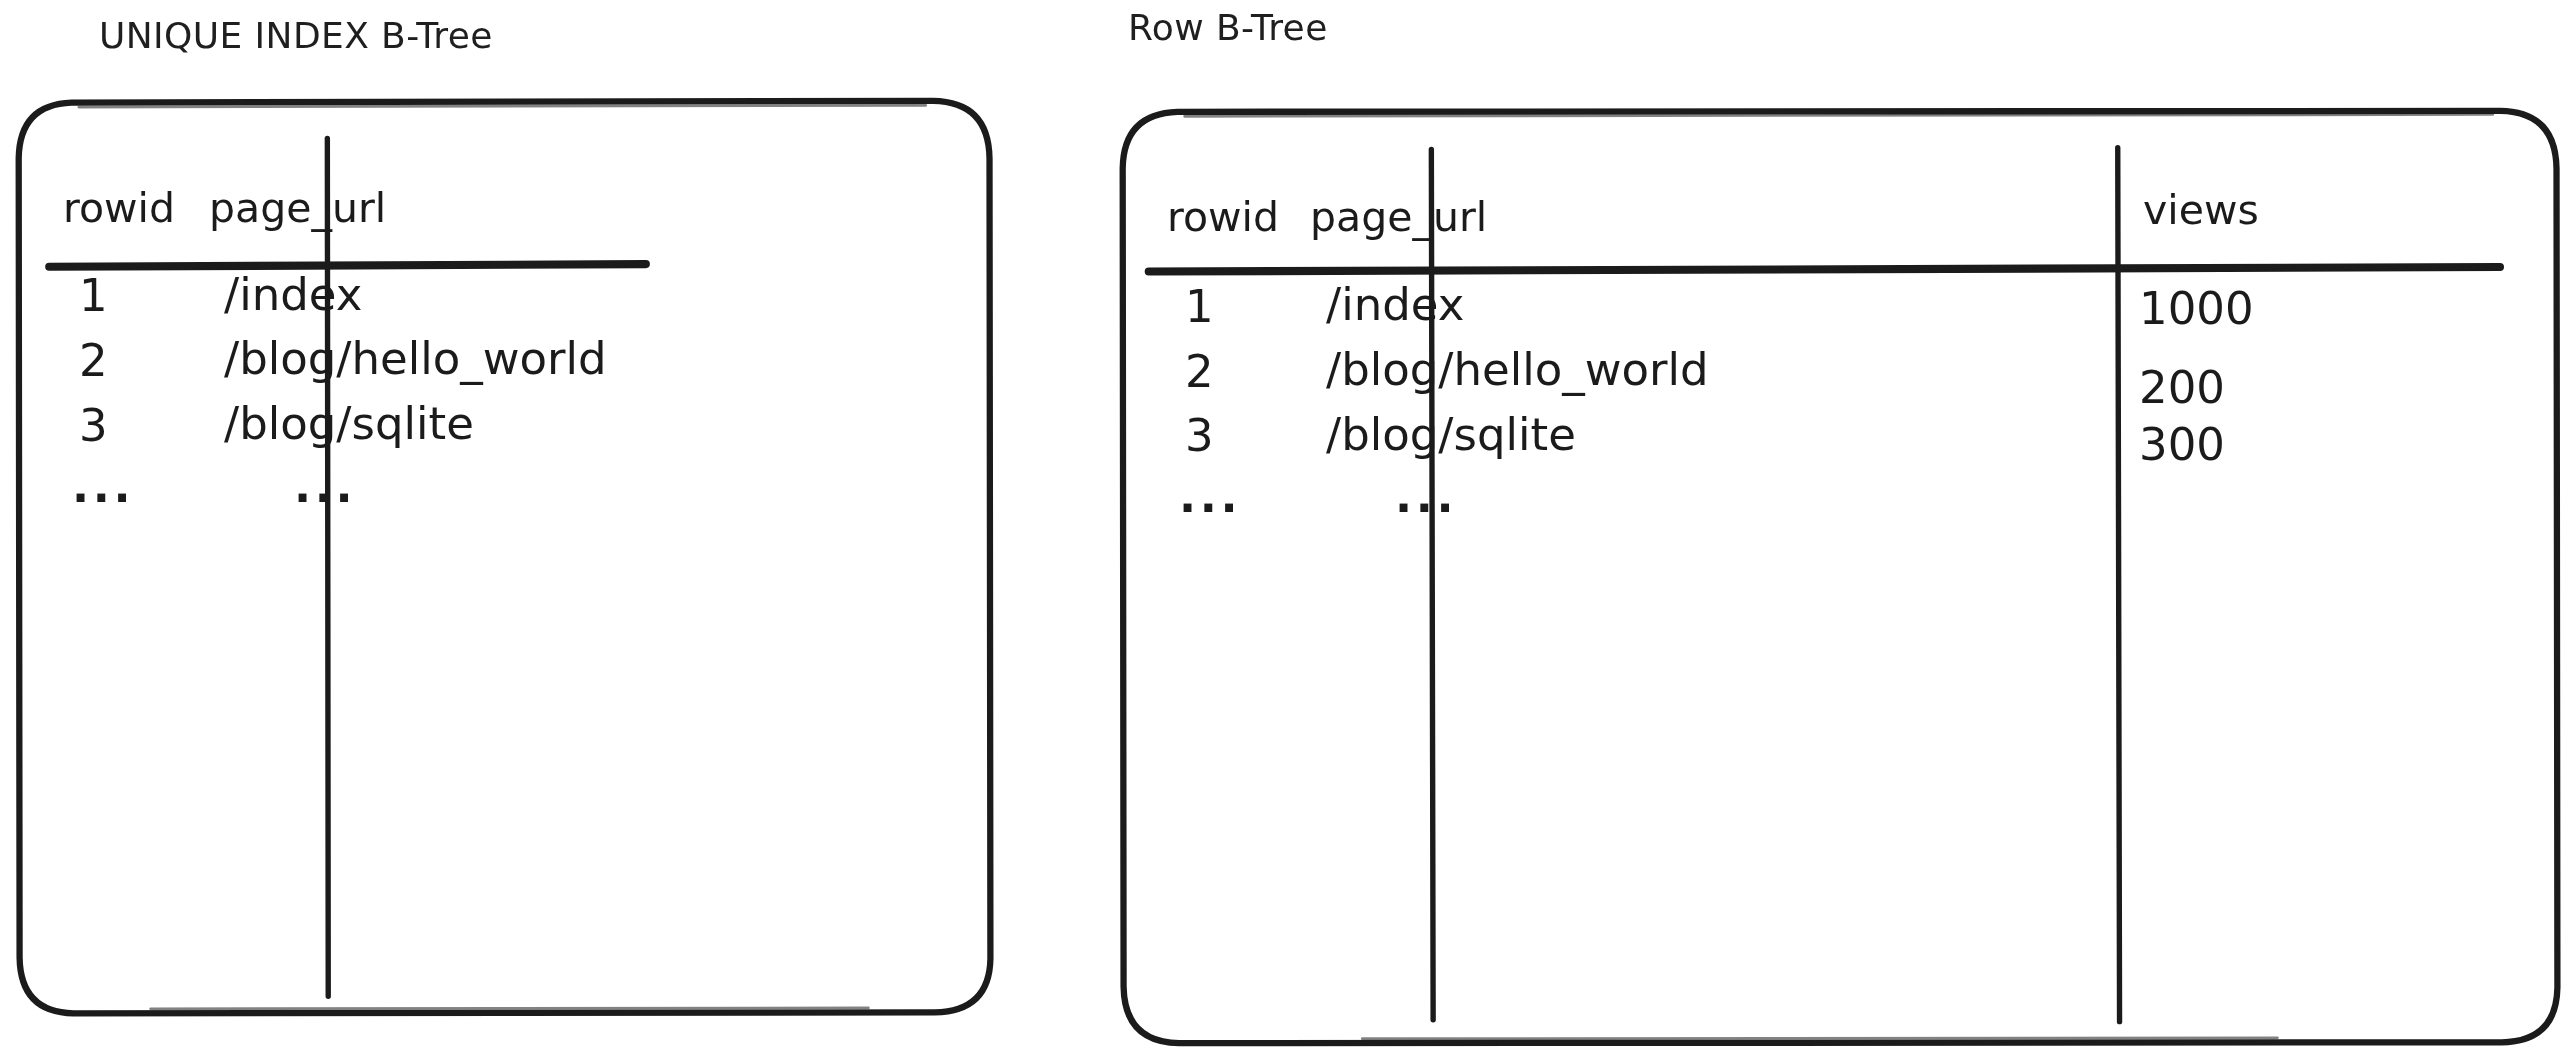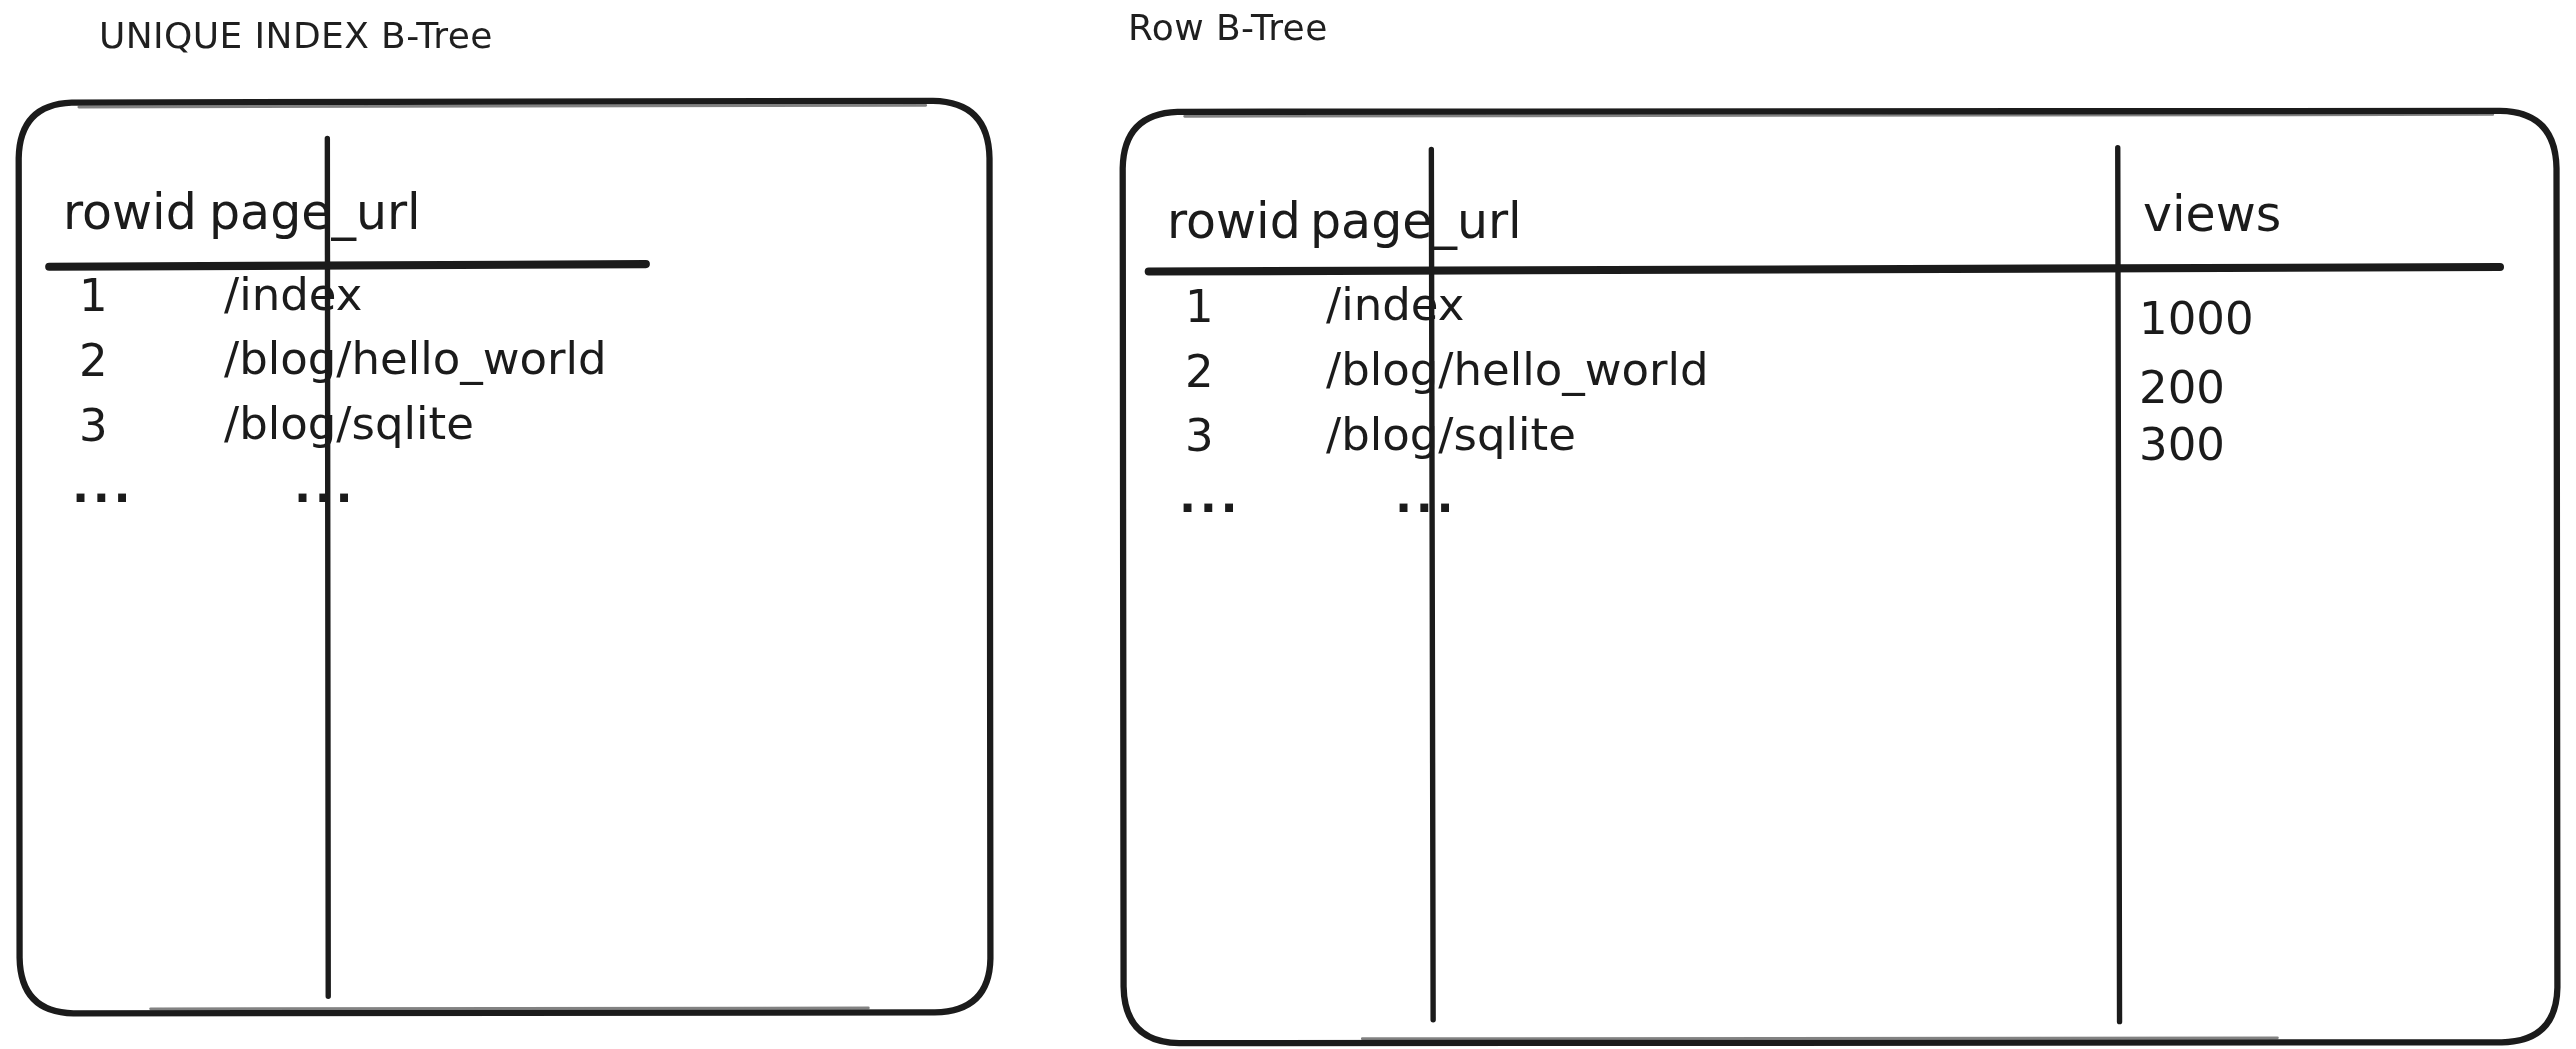--- a/index.html
+++ b/index.html
@@ -34,21 +34,21 @@
     letter-spacing: 0.4px;
     white-space: nowrap;
   }
   .cell {
     position: absolute;
     color: #1b1b1b;
     white-space: nowrap;
     font-family: "DejaVu Sans", sans-serif;
   }
   .hdr-cell {
-    font-size: 49px;
+    font-size: 41px;
     font-weight: 400;
   }
   .data-cell {
     font-size: 45px;
     font-weight: 400;
   }
   .dots-cell {
     font-size: 45px;
     font-weight: 700;
     letter-spacing: 3.6px;
@@ -105,21 +105,21 @@
 
       <path d="M 32 182 L 1538 177" fill="none" stroke="#1b1b1b" stroke-width="9" stroke-linecap="round"></path>
     </svg>
 
     <div class="cell hdr-cell" style="left:47px; top:85px;">rowid</div>
     <div class="cell hdr-cell" style="left:190px; top:85px;">page_url</div>
     <div class="cell hdr-cell" style="left:1023px; top:78px;">views</div>
 
     <div class="cell data-cell" style="left:65px; top:172px;">1</div>
     <div class="cell data-cell" style="left:206px; top:170px;">/index</div>
-    <div class="cell data-cell" style="left:1019px; top:184px;">1000</div>
+    <div class="cell data-cell" style="left:1019px; top:174px;">1000</div>
 
     <div class="cell data-cell" style="left:65px; top:237px;">2</div>
     <div class="cell data-cell" style="left:206px; top:235px;">/blog/hello_world</div>
     <div class="cell data-cell" style="left:1019px; top:237px;margin-top:16px;">200</div>
 
     <div class="cell data-cell" style="left:65px; top:301px;">3</div>
     <div class="cell data-cell" style="left:206px; top:300px;">/blog/sqlite</div>
     <div class="cell data-cell" style="left:1019px; top:298px;margin-top:12px;">300</div>
 
     <div class="cell dots-cell" style="left:59px; top:362px;">...</div>

